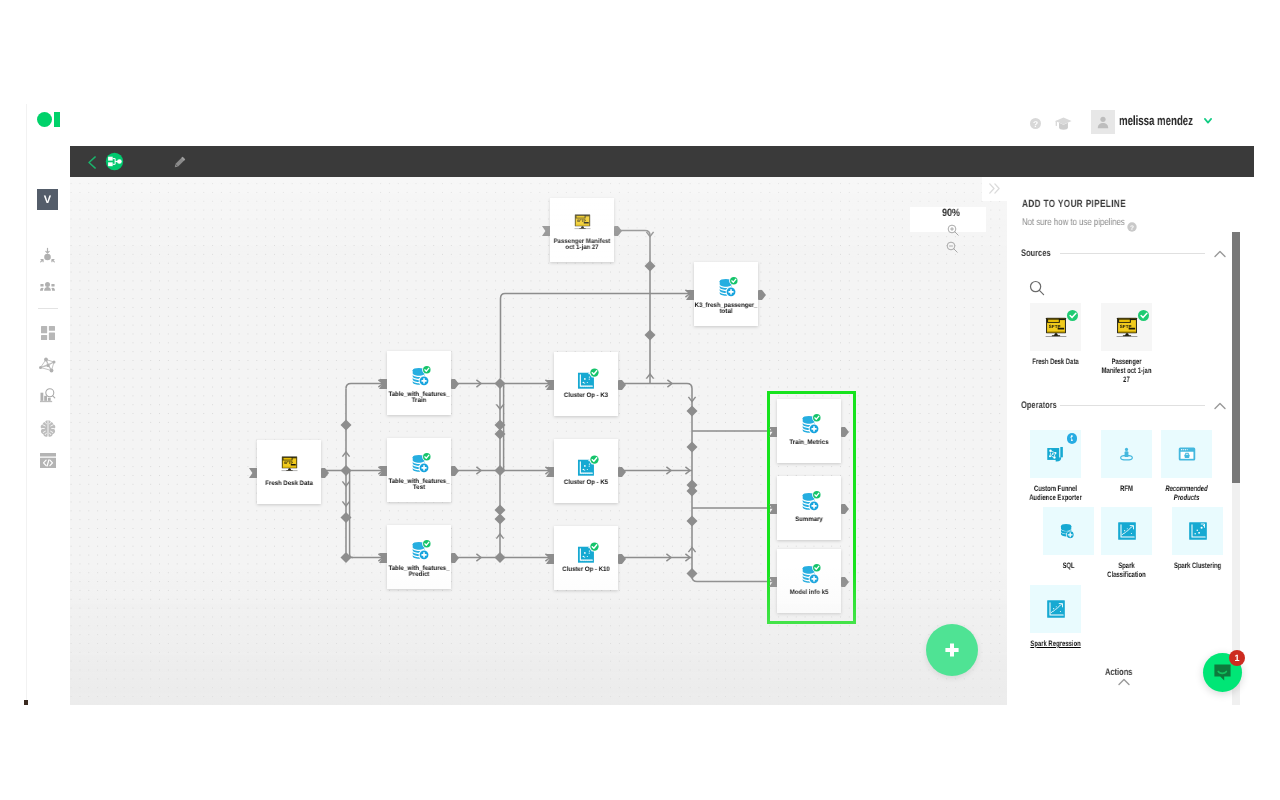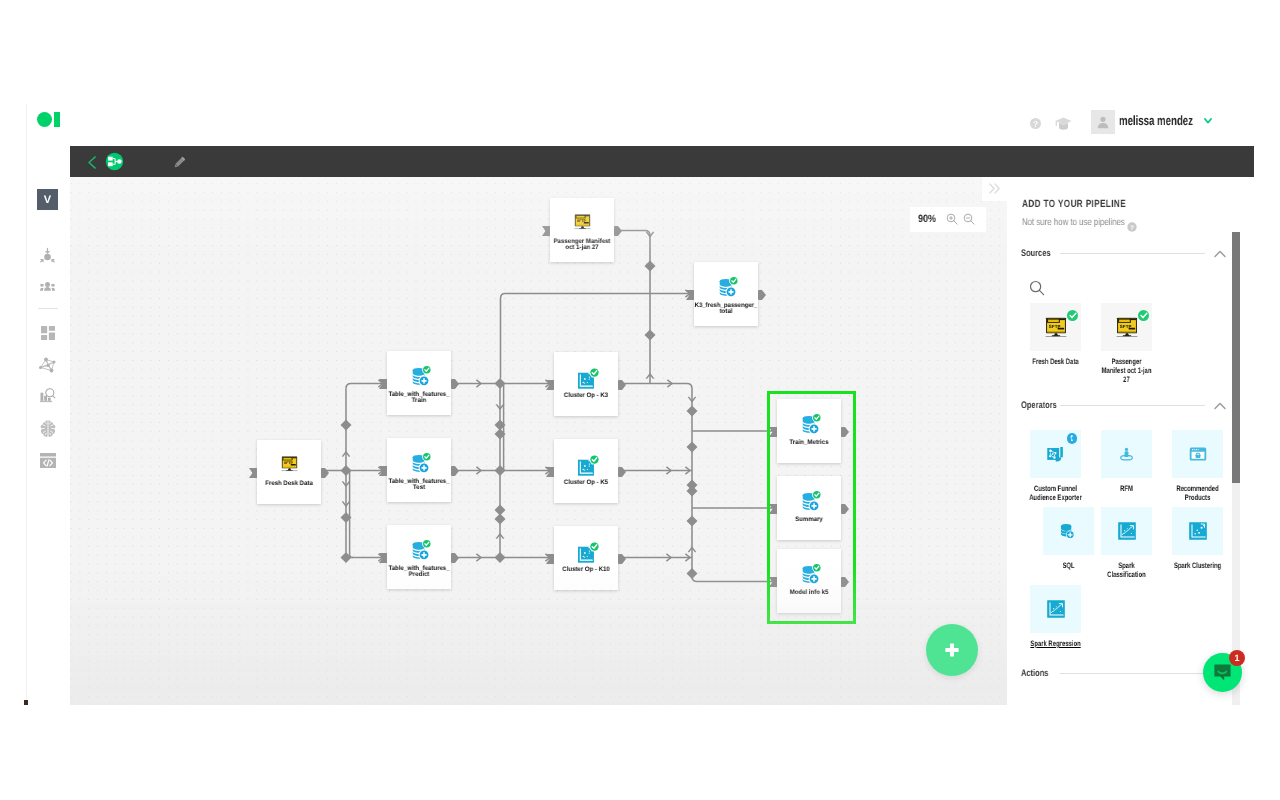--- a/index.html
+++ b/index.html
@@ -38,21 +38,21 @@
   .canvas{position:absolute;left:70px;top:177px;width:937px;height:528px;overflow:hidden;
      background-color:#f4f4f4;
      background-image:radial-gradient(#d9d9d9 0.72px, transparent 0.78px);
      background-size:8.85px 8.85px;background-position:5.5px 2.2px;}
   .canvas-grad{position:absolute;left:0;top:0;width:937px;height:528px;
      background:linear-gradient(to bottom, rgba(255,255,255,0.30) 0%, rgba(255,255,255,0) 18%, rgba(255,255,255,0) 74%, rgba(228,228,228,0.55) 100%);
      pointer-events:none;}
   .collapse-btn{position:absolute;left:911.9px;top:0px;width:25.1px;height:23.9px;background:#fff;
      display:flex;align-items:center;justify-content:center;}
   .zoombox{position:absolute;left:840px;top:29.6px;width:68px;height:25px;background:#fff;
-     display:flex;align-items:center;padding-left:8px;gap:5px;}
+     display:flex;align-items:center;padding-left:8px;gap:5px;flex-direction:column;}
   .zoomtxt{font-size:10.6px;font-weight:bold;color:#2e2e2e;letter-spacing:-0.2px;display:inline-block;transform:scaleX(0.86);transform-origin:0 50%;width:21px;}
   .fab{position:absolute;left:856px;top:446.9px;width:52px;height:52px;border-radius:50%;background:#4fe394;
      display:flex;align-items:center;justify-content:center;box-shadow:0 2px 6px rgba(0,0,0,0.10);}
 
   
   .node{position:absolute;width:64px;height:64px;background:#fff;box-shadow:0 1px 3px rgba(0,0,0,0.18);}
   .node .nicon{position:absolute;left:0;right:0;top:10px;height:27px;display:flex;align-items:center;justify-content:center;}
   .node .nlabel{position:absolute;left:-10px;right:-10px;top:41px;font-size:6.45px;font-weight:bold;color:#141414;
      text-align:center;line-height:6.3px;letter-spacing:0px;transform:scaleX(0.94);transform-origin:50% 0;}
   .port{position:absolute;top:28px;width:8px;height:10px;}
@@ -602,21 +602,21 @@
           <div class="tile-label">Custom Funnel Audience Exporter</div>
         </div>
         <div class="tile-wrap" style="left: 94px; top: 253px;">
           <div class="tile tile-op">
             <svg width="19" height="19" viewBox="0 0 24 24">
               <use href="#ic-rfm"></use>
             </svg>
           </div>
           <div class="tile-label">RFM</div>
         </div>
-        <div class="tile-wrap" style="left: 165px; top: 253px;">
+        <div class="tile-wrap" style="left: 154px; top: 253px; font-style: italic;">
           <div class="tile tile-op">
             <svg width="18" height="18" viewBox="0 0 24 24">
               <use href="#ic-recprod"></use>
             </svg>
           </div>
           <div class="tile-label">Recommended Products</div>
         </div>
         <div class="tile-wrap" style="left: 36px; top: 330px;">
           <div class="tile tile-op">
             <svg width="19" height="17" viewBox="0 0 28 24">
@@ -642,21 +642,21 @@
           <div class="tile-label">Spark Clustering</div>
         </div>
         <div class="tile-wrap" style="left: 23px; top: 408px; text-decoration: underline;">
           <div class="tile tile-op">
             <svg width="20" height="20" viewBox="0 0 24 24">
               <use href="#ic-spark-p"></use>
             </svg>
           </div>
           <div class="tile-label">Spark Regression</div>
         </div>
-        <div class="sect-head" style="top: 490px;">
+        <div class="sect-head" style="top: 490px; flex-direction: column;">
           <span class="sect-name">Actions</span>
           <span class="sect-rule"></span>
           <span class="sect-chev">
             <svg width="12" height="8" viewBox="0 0 12 8">
               <path d="M1 6.6 L6 1.5 L11 6.6" stroke="#9a9a9a" stroke-width="1.4" fill="none" stroke-linecap="round" stroke-linejoin="round"></path>
             </svg>
           </span>
         </div>
       </div>
   </div>

